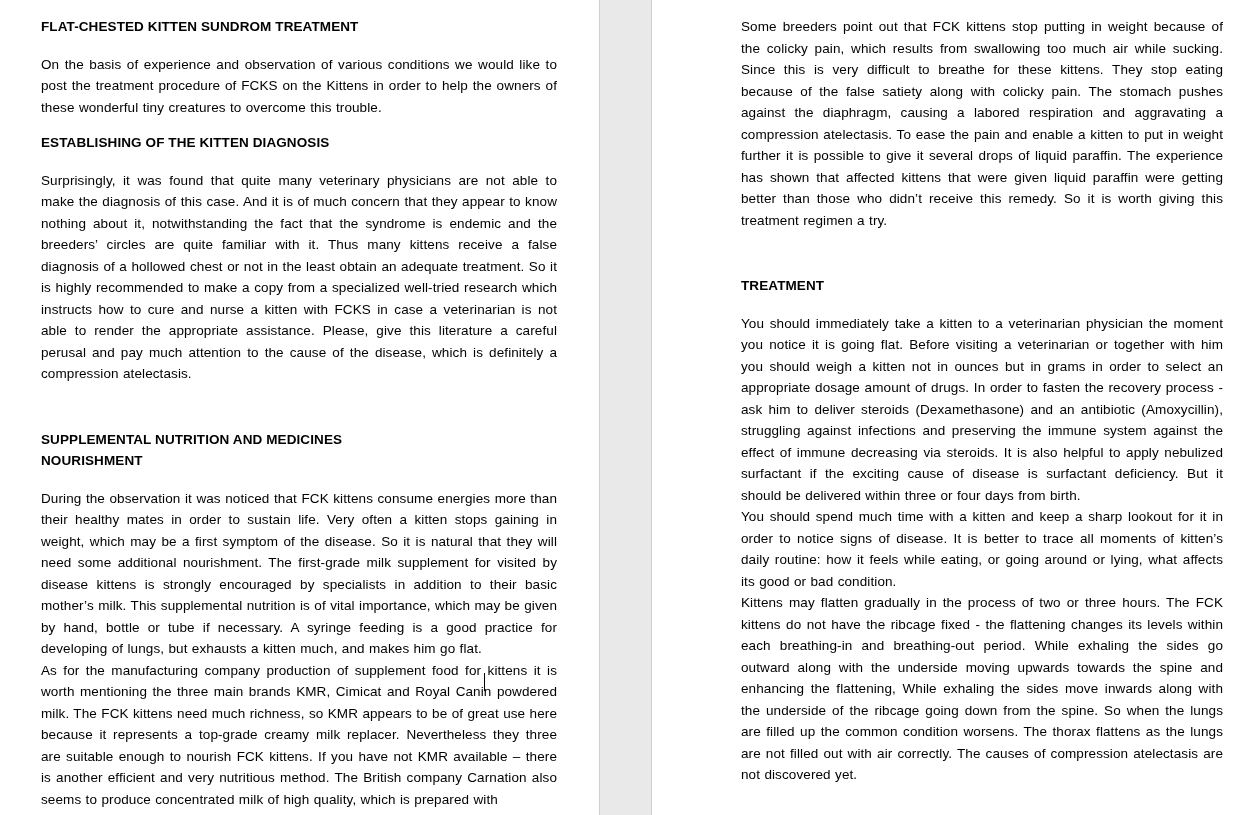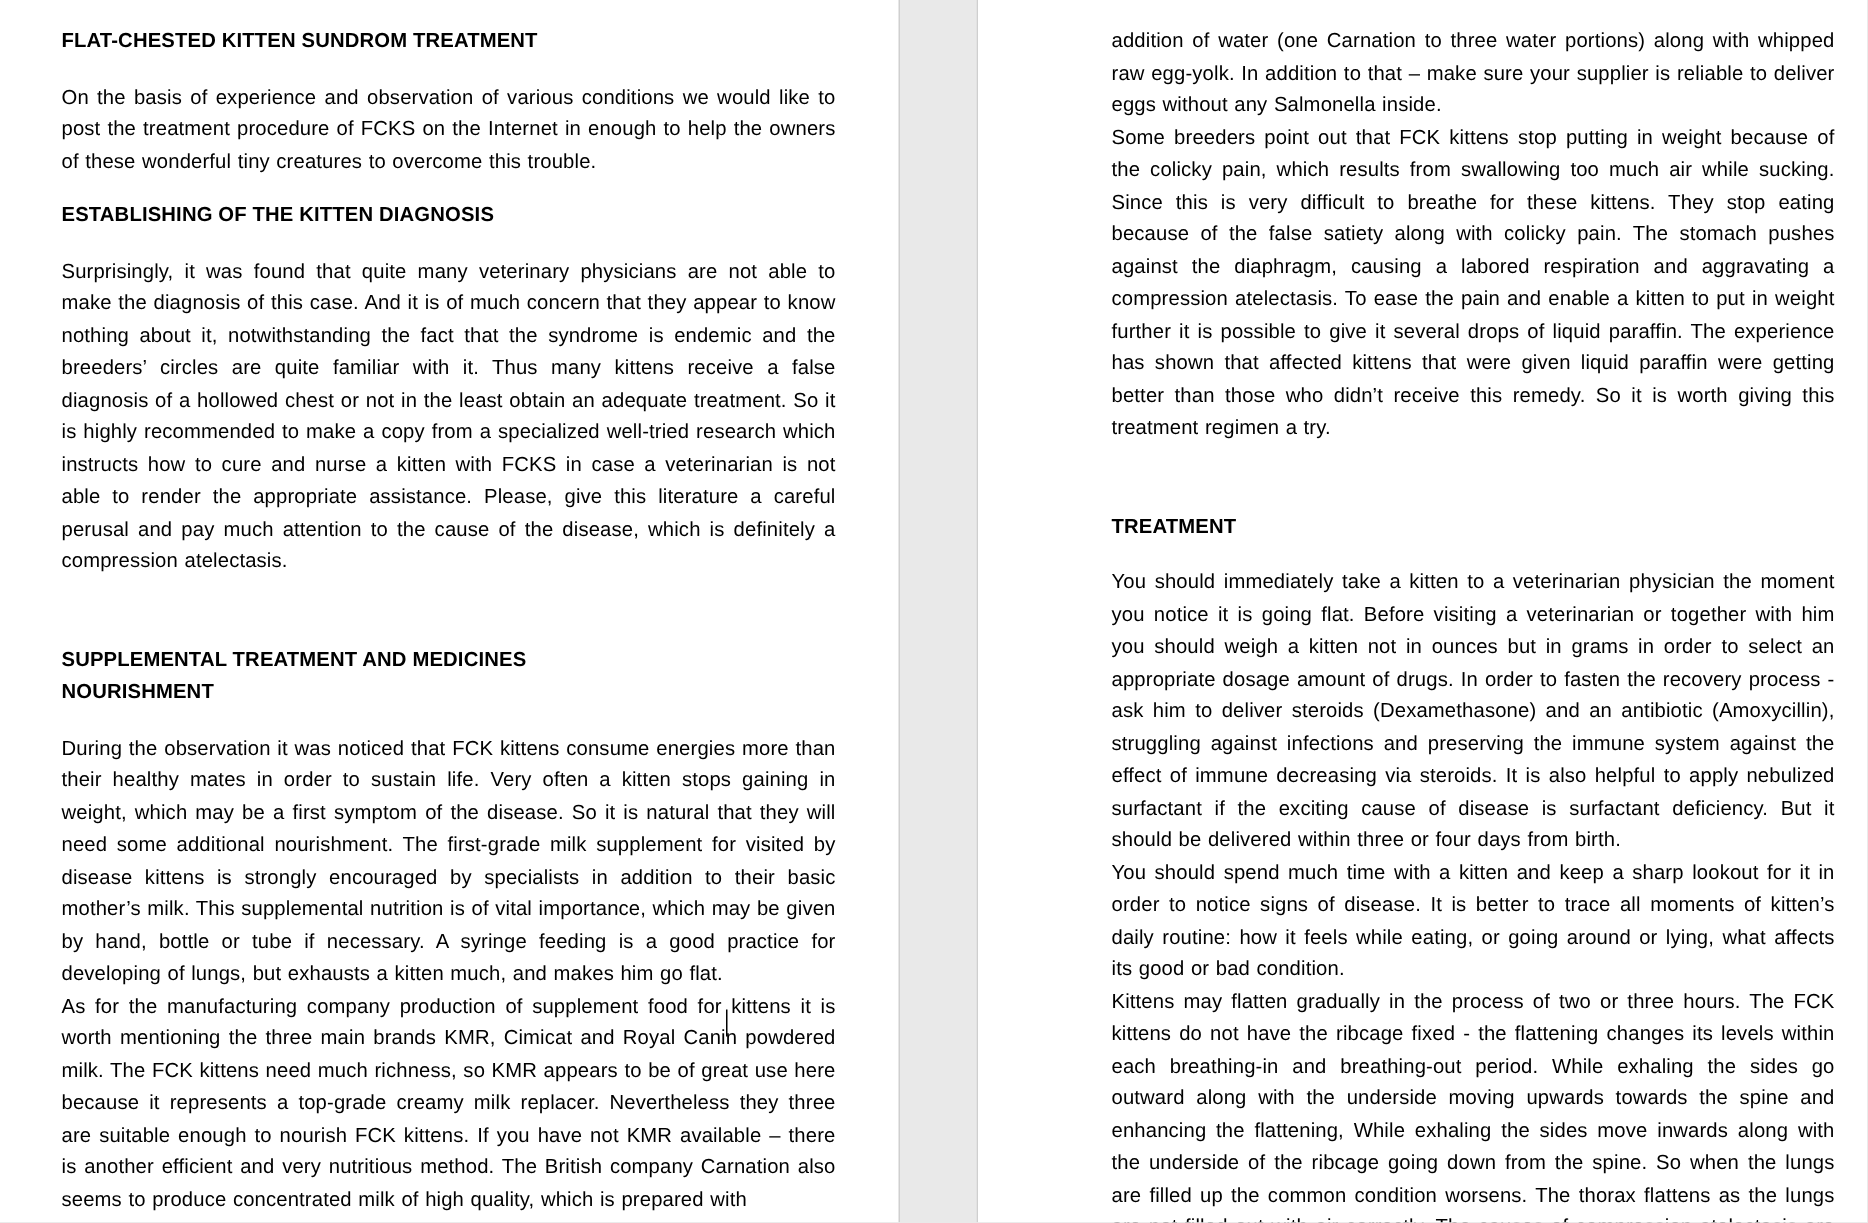--- a/index.html
+++ b/index.html
@@ -65,34 +65,33 @@
     background: #000000;
   }
 </style>
 </head>
 <body>
 
 <div class="doc-view">
   <div class="page page-left">
     <div>
         <h2 class="heading">FLAT-CHESTED KITTEN SUNDROM TREATMENT</h2>
-        <p class="paragraph">On the basis of experience and observation of various conditions we would like to post the treatment procedure of FCKS on the Internet in enough to help the owners of these wonderful tiny creatures to overcome this trouble.</p>
+        <p class="paragraph">On the basis of experience and observation of various conditions we would like to post the treatment procedure of FCKS on the Kittens in order to help the owners of these wonderful tiny creatures to overcome this trouble.</p>
         <h2 class="heading">ESTABLISHING OF THE KITTEN DIAGNOSIS</h2>
         <p class="paragraph">Surprisingly, it was found that quite many veterinary physicians are not able to make the diagnosis of this case. And it is of much concern that they appear to know nothing about it, notwithstanding the fact that the syndrome is endemic and the breeders’ circles are quite familiar with it. Thus many kittens receive a false diagnosis of a hollowed chest or not in the least obtain an adequate treatment. So it is highly recommended to make a copy from a specialized well-tried research which instructs how to cure and nurse a kitten with FCKS in case a veterinarian is not able to render the appropriate assistance. Please, give this literature a careful perusal and pay much attention to the cause of the disease, which is definitely a compression atelectasis.</p>
-        <h2 class="heading extra-space">SUPPLEMENTAL TREATMENT AND MEDICINES
+        <h2 class="heading extra-space">SUPPLEMENTAL NUTRITION AND MEDICINES
 NOURISHMENT</h2>
         <p class="paragraph">During the observation it was noticed that FCK kittens consume energies more than their healthy mates in order to sustain life. Very often a kitten stops gaining in weight, which may be a first symptom of the disease. So it is natural that they will need some additional nourishment. The first-grade milk supplement for visited by disease kittens is strongly encouraged by specialists in addition to their basic mother’s milk. This supplemental nutrition is of vital importance, which may be given by hand, bottle or tube if necessary. A syringe feeding is a good practice for developing of lungs, but exhausts a kitten much, and makes him go flat.</p>
         <p class="paragraph">As for the manufacturing company production of supplement food for kittens it is worth mentioning the three main brands KMR, Cimicat and Royal Canin powdered milk. The FCK kittens need much richness, so KMR appears to be of great use here because it represents a top-grade creamy milk replacer. Nevertheless they three are suitable enough to nourish FCK kittens. If you have not KMR available – there is another efficient and very nutritious method. The British company Carnation also seems to produce concentrated milk of high quality, which is prepared with</p>
       </div>
     <div class="text-cursor"></div>
   </div>
   <div class="page-gap"></div>
   <div class="page page-right">
     <div>
-        <p class="paragraph">addition of water (one Carnation to three water portions) along with whipped raw egg-yolk. In addition to that – make sure your supplier is reliable to deliver eggs without any Salmonella inside.</p>
         <p class="paragraph">Some breeders point out that FCK kittens stop putting in weight because of the colicky pain, which results from swallowing too much air while sucking. Since this is very difficult to breathe for these kittens. They stop eating because of the false satiety along with colicky pain.  The stomach pushes against the diaphragm, causing a labored respiration and aggravating a compression atelectasis. To ease the pain and enable a kitten to put in weight further it is possible to give it several drops of liquid paraffin. The experience has shown that affected kittens that were given liquid paraffin were getting better than those who didn’t receive this remedy. So it is worth giving this treatment regimen a try.</p>
         <h2 class="heading extra-space">TREATMENT</h2>
         <p class="paragraph">You should immediately take a kitten to a veterinarian physician the moment you notice it is going flat. Before visiting a veterinarian or together with him you should weigh a kitten not in ounces but in grams in order to select an appropriate dosage amount of drugs.  In order to fasten the recovery process - ask him to deliver steroids (Dexamethasone) and an antibiotic (Amoxycillin), struggling against infections and preserving the immune system against the effect of immune decreasing via steroids. It is also helpful to apply nebulized surfactant if the exciting cause of disease is surfactant deficiency. But it should be delivered within three or four days from birth.</p>
         <p class="paragraph">You should spend much time with a kitten and keep a sharp lookout for it in order to notice signs of disease. It is better to trace all moments of kitten’s daily routine: how it feels while eating, or going around or lying, what affects its good or bad condition.</p>
         <p class="paragraph">Kittens may flatten gradually in the process of two or three hours. The FCK kittens do not have the ribcage fixed - the flattening changes its levels within each breathing-in and breathing-out period. While exhaling the sides go outward along with the underside moving upwards towards the spine and enhancing the flattening,  While exhaling the sides move inwards along with the underside of the ribcage going down from the spine. So when the lungs are filled up the common condition worsens. The thorax flattens as the lungs are not filled out with air correctly.  The causes of compression atelectasis are not discovered yet.</p>
       </div>
   </div>
 </div>
 
 </body></html>

